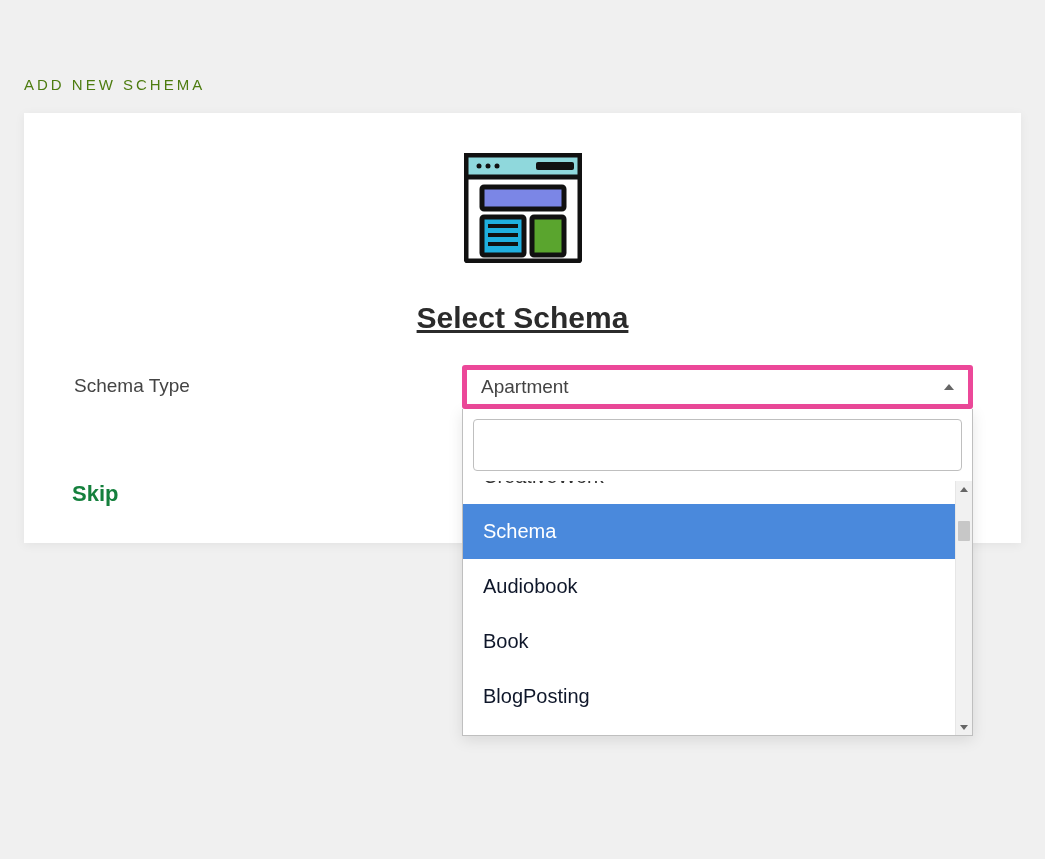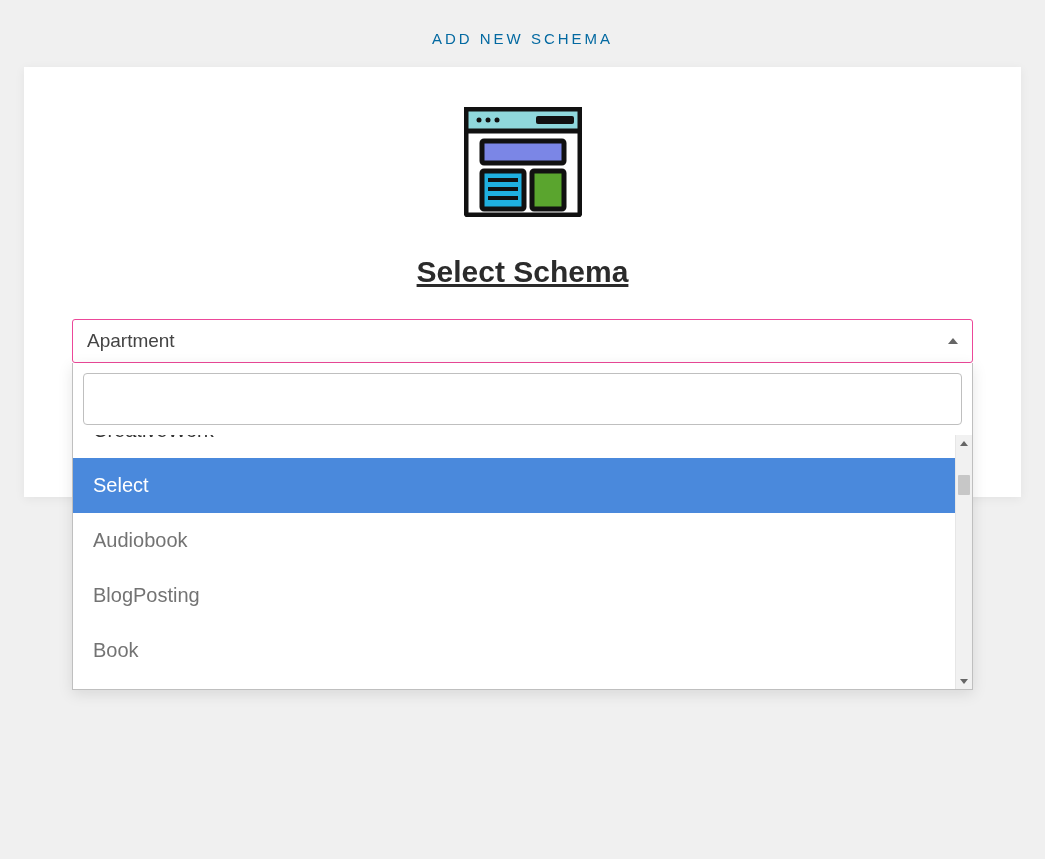--- a/index.html
+++ b/index.html
@@ -1,33 +1,33 @@
 <!DOCTYPE html>
 <html><head>
 <meta charset="utf-8">
 <style>
   * { box-sizing: border-box; margin: 0; padding: 0; }
   html, body { width: 1045px; height: 859px; background: #f0f0f0; font-family: "Segoe UI", Arial, sans-serif; color: #333; }
   .wrap { padding: 0 24px; }
-  .overline { text-align: center; font-size: 15px; letter-spacing: 3px; color: #0369a1; padding: 30px 0 20px; font-weight: 400; }
+  .overline { text-align: left; font-size: 15px; letter-spacing: 3px; color: #4d7c0f; padding: 30px 0 20px; font-weight: 400; margin-top: 46px; }
   .card { background: #fff; box-shadow: 0 2px 10px rgba(0,0,0,0.06); padding: 40px 48px 0 48px; position: relative; }
   .icon-wrap { display:flex; justify-content:center; margin-bottom: 38px; }
   .title { font-size: 30px; font-weight: 600; text-align: center; color: #2b2b2b; margin-bottom: 30px; text-decoration: underline; }
   .subtitle { font-size: 19px; color: #555; text-align: center; margin-bottom: 48px; }
   .row { display: flex; align-items: flex-start; }
   .label { width: 390px; font-size: 19px; color: #444; padding-top: 10px; padding-left: 2px;}
   .select-wrap { position: relative; flex: 1; }
-  .select-box { border: 1px solid #ec4899; border-radius: 3px; height: 44px; display:flex; align-items:center; justify-content:space-between; padding: 0 14px; font-size: 19px; color: #444; background:#fff; cursor:pointer;}
+  .select-box { border: 5px solid #ec4899; border-radius: 3px; height: 44px; display:flex; align-items:center; justify-content:space-between; padding: 0 14px; font-size: 19px; color: #444; background:#fff; cursor:pointer;}
   .arrow-up { width:0; height:0; border-left:5px solid transparent; border-right:5px solid transparent; border-bottom:6px solid #666; }
   .dropdown { position:absolute; top:44px; left:0; right:0; background:#fff; border:1px solid #bfbfbf; border-top:none; z-index:10; box-shadow:0 4px 14px rgba(0,0,0,0.1); }
   .dd-search { padding:10px; }
   .dd-search input { width:100%; height:52px; border:1px solid #bfbfbf; border-radius:4px; font-size:18px; padding:0 12px; outline:none; }
   .dd-list { max-height: 302px; overflow:hidden; position:relative; padding-top: 0;}
   .dd-inner { position:relative; }
-  .opt { padding: 16px 20px; font-size: 20px; color:#737373; cursor:pointer; }
+  .opt { padding: 16px 20px; font-size: 20px; color:#0f172a; cursor:pointer; }
   .opt.partial-top { padding-top:0; margin-top:-16px; color:#333; }
   .opt.selected { background:#4a89dc; color:#fff; }
   .scrollbar { position:absolute; right:0; top:0; bottom:0; width:17px; background:#f1f1f1; border-left:1px solid #e6e6e6; }
   .sb-btn { width:100%; height:16px; display:flex; align-items:center; justify-content:center; background:#f1f1f1; }
   .sb-btn.top{ position:absolute; top:0;}
   .sb-btn.bot{ position:absolute; bottom:0;}
   .sb-arrow-up{ width:0;height:0;border-left:4px solid transparent;border-right:4px solid transparent;border-bottom:5px solid #666;}
   .sb-arrow-dn{ width:0;height:0;border-left:4px solid transparent;border-right:4px solid transparent;border-top:5px solid #666;}
   .sb-thumb{ position:absolute; left:2px; right:2px; top:40px; height:20px; background:#c7c7c7; border-radius:1px;}
   .actions { display:flex; justify-content:space-between; align-items:center; margin-top: 72px; padding-bottom: 36px;}
@@ -55,37 +55,38 @@
         <line x1="24" y1="73" x2="54" y2="73" stroke="#111" stroke-width="4"></line>
         <line x1="24" y1="82" x2="54" y2="82" stroke="#111" stroke-width="4"></line>
         <line x1="24" y1="91" x2="54" y2="91" stroke="#111" stroke-width="4"></line>
         <rect x="68" y="64" width="32" height="38" rx="2" fill="#5aa52e" stroke="#111" stroke-width="5"></rect>
       </svg>
     </div>
 
     <div class="title">Select Schema</div>
 
     <div class="row">
+      <div class="label">Schema Type</div>
       <div class="select-wrap">
         <div class="select-box">
           <span>Apartment</span>
           <span class="arrow-up"></span>
         </div>
 
         <div class="dropdown">
           <div class="dd-search">
             <input type="text" value="" style="">
           </div>
           <div class="dd-list">
             <div class="dd-inner" style="margin-right:17px;">
               <div class="opt partial-top">CreativeWork</div>
-              <div class="opt selected">Select</div>
+              <div class="opt selected">Schema</div>
               <div class="opt">Audiobook</div>
+              <div class="opt">Book</div>
               <div class="opt">BlogPosting</div>
-              <div class="opt">Book</div>
               <div class="opt" style="padding-bottom:0; margin-bottom:-28px;">CreativeWork</div>
             </div>
             <div class="scrollbar">
               <div class="sb-btn top">
                   <div class="sb-arrow-up"></div>
                 </div>
               <div class="sb-thumb"></div>
               <div class="sb-btn bot">
                   <div class="sb-arrow-dn"></div>
                 </div>

